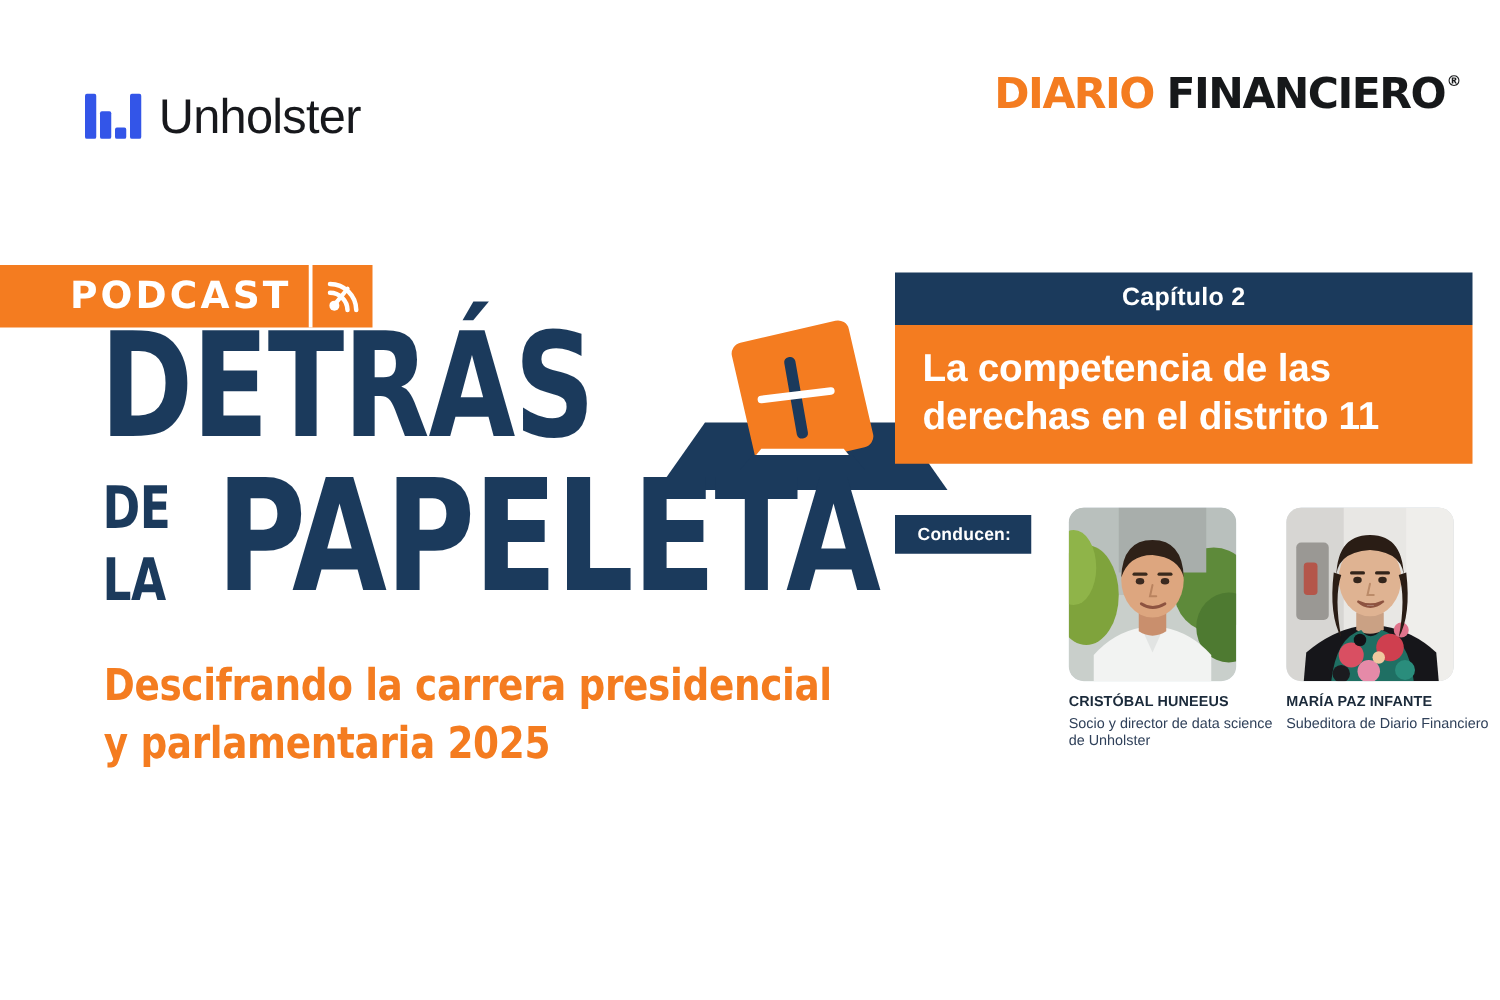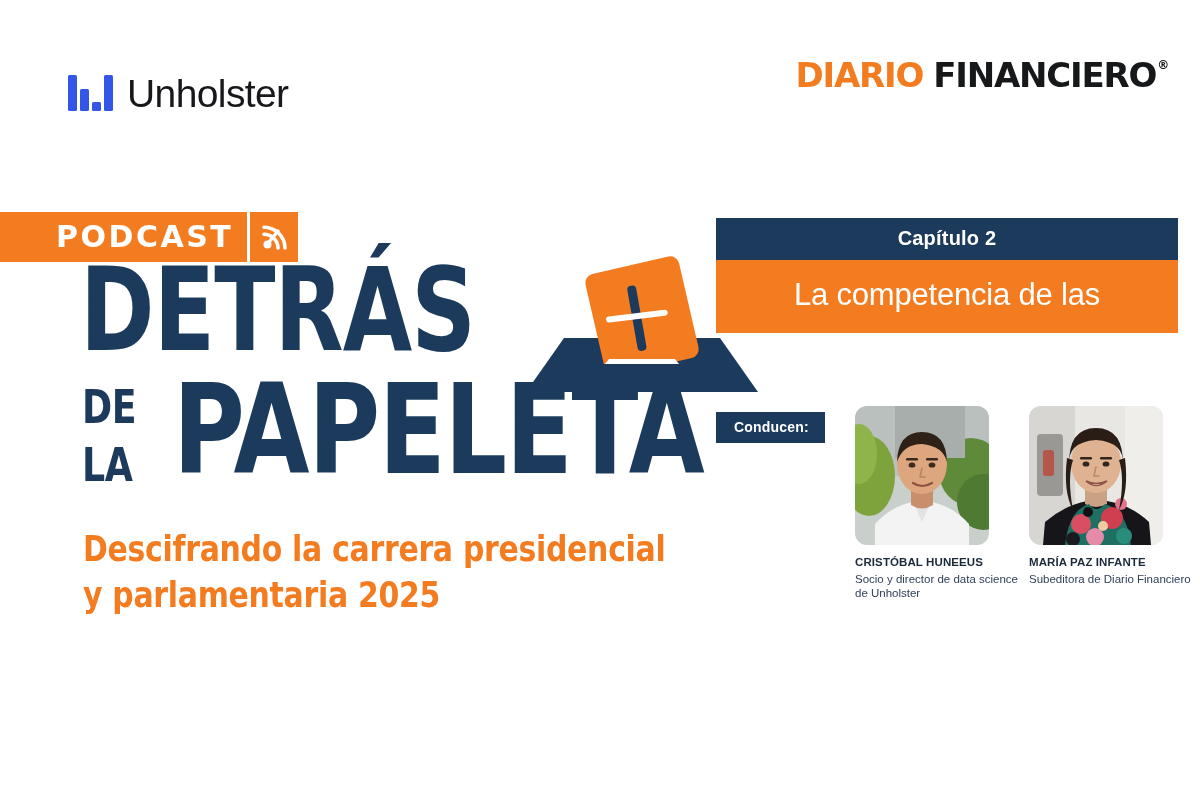--- a/index.html
+++ b/index.html
@@ -184,22 +184,22 @@
     font-size: 20px;
     font-weight: 700;
     text-align: center;
     padding: 9px 0 10px;
     letter-spacing: 0.2px;
   }
   .chapter-title {
     background: #F47C20;
     color: #ffffff;
     font-size: 31px;
-    font-weight: 400;
-    text-align: center;
+    font-weight: 700;
+    text-align: left;
     line-height: 1.22;
     padding: 16px 22px 19px;
     letter-spacing: -0.2px;
     box-sizing: border-box;
   }
 
   
   .hosts-zone {
     position: absolute;
     left: 716px;
@@ -317,20 +317,21 @@
 
   <div class="subtitle">
     <div>Descifrando la carrera presidencial</div>
     <div>y parlamentaria 2025</div>
   </div>
 
   <div class="chapter-panel">
     <div class="chapter-eyebrow">Capítulo 2</div>
     <div class="chapter-title">
       <div>La competencia de las</div>
+      <div>derechas en el distrito 11</div>
     </div>
   </div>
 
   <div class="hosts-zone">
     <div class="conducen-bar">Conducen:</div>
 
     <div class="host-cards">
 
       <div class="host-card">
         <svg class="host-photo" viewBox="0 0 134 139">

